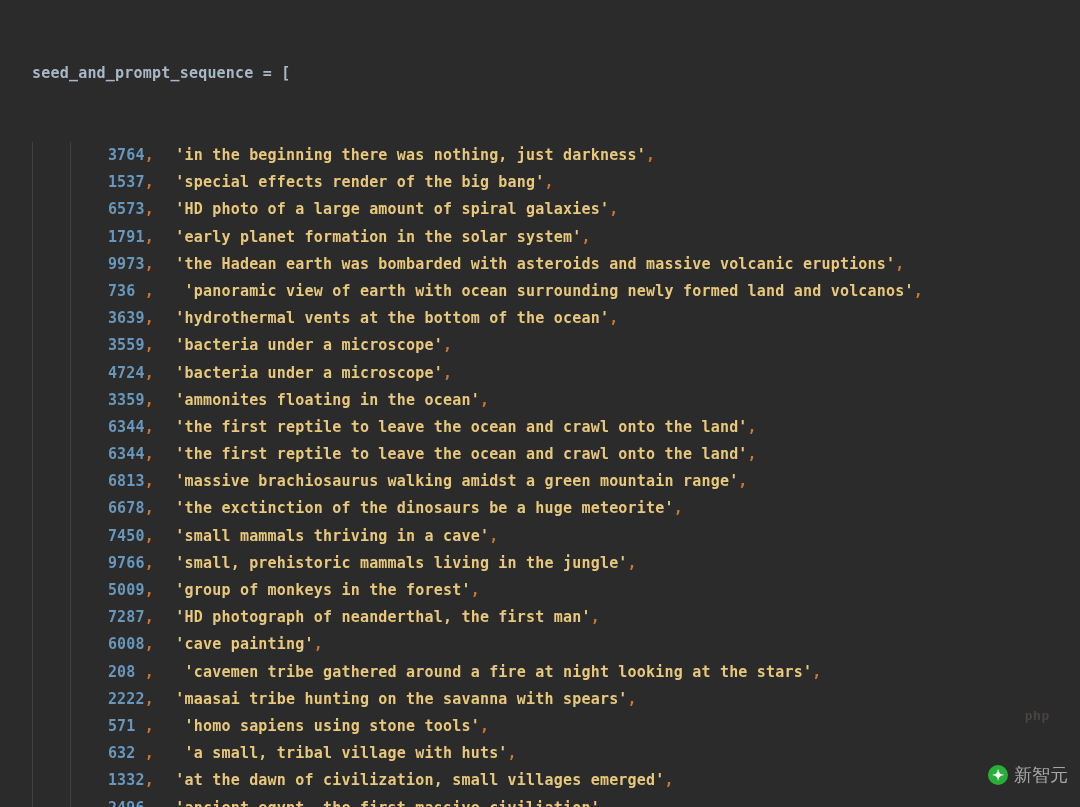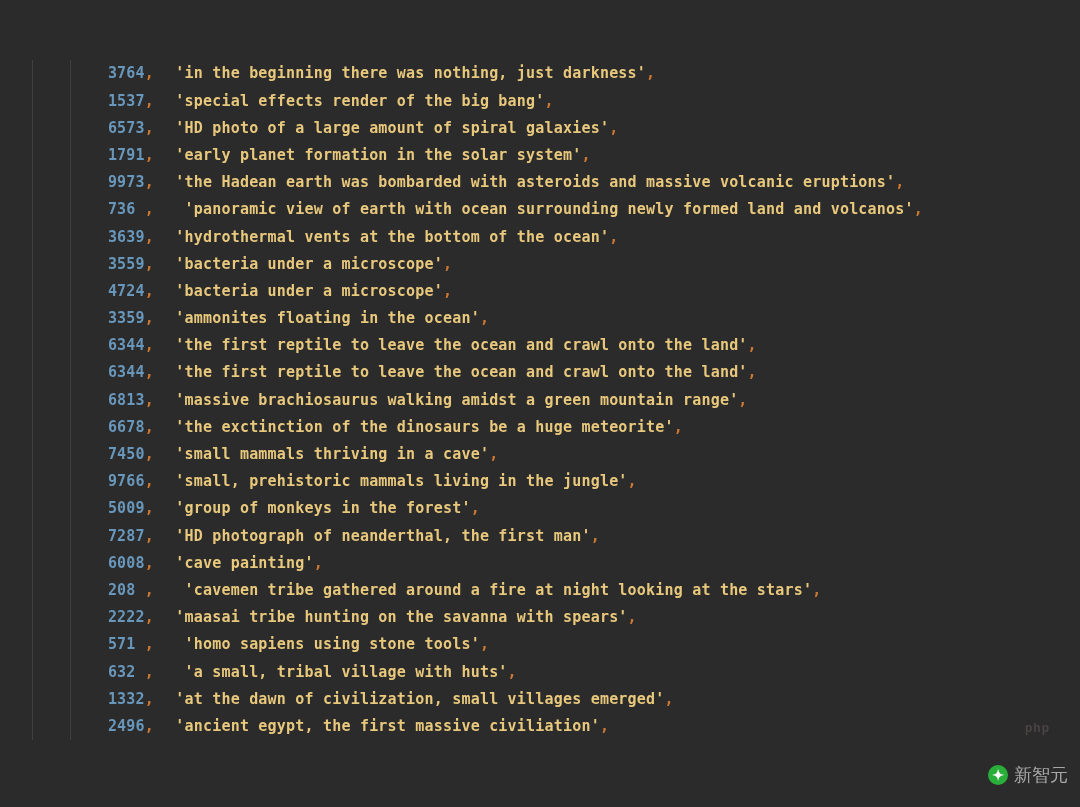--- a/index.html
+++ b/index.html
@@ -63,33 +63,34 @@
     background: #2aae3a;
     border-radius: 50%;
     display: flex; align-items: center; justify-content: center;
     color: #fff;
     font-size: 14px;
     font-weight: bold;
   }
   .php-mark {
     position: fixed;
     right: 30px;
-    bottom: 72px;
+    bottom: 84px;
     color: rgba(200,170,170,0.2);
     font-family: sans-serif;
     font-size: 12px;
     font-weight: 700;
     letter-spacing: 1px;
     pointer-events: none;
   }
 </style>
 </head>
 <body>
 
 <div class="editor">
+  <span class="line"><span class="gutter"></span><span class="ident">seed_and_prompt_sequence</span><span class="op"> = </span><span class="bracket">[</span></span>
   <div id="lines"><span class="line"><span class="gutter"></span><span class="indent-guide" style="padding-left: 0px;">    </span><span class="indent-guide">    </span><span class="number">3764</span><span class="comma">,</span><span> </span><span class="string">'in the beginning there was nothing, just darkness'</span><span class="comma">,</span></span><span class="line"><span class="gutter"></span><span class="indent-guide" style="padding-left: 0px;">    </span><span class="indent-guide">    </span><span class="number">1537</span><span class="comma">,</span><span> </span><span class="string">'special effects render of the big bang'</span><span class="comma">,</span></span><span class="line"><span class="gutter"></span><span class="indent-guide" style="padding-left: 0px;">    </span><span class="indent-guide">    </span><span class="number">6573</span><span class="comma">,</span><span> </span><span class="string">'HD photo of a large amount of spiral galaxies'</span><span class="comma">,</span></span><span class="line"><span class="gutter"></span><span class="indent-guide" style="padding-left: 0px;">    </span><span class="indent-guide">    </span><span class="number">1791</span><span class="comma">,</span><span> </span><span class="string">'early planet formation in the solar system'</span><span class="comma">,</span></span><span class="line"><span class="gutter"></span><span class="indent-guide" style="padding-left: 0px;">    </span><span class="indent-guide">    </span><span class="number">9973</span><span class="comma">,</span><span> </span><span class="string">'the Hadean earth was bombarded with asteroids and massive volcanic eruptions'</span><span class="comma">,</span></span><span class="line"><span class="gutter"></span><span class="indent-guide" style="padding-left: 0px;">    </span><span class="indent-guide">    </span><span class="number">736 </span><span class="comma">,</span><span>  </span><span class="string">'panoramic view of earth with ocean surrounding newly formed land and volcanos'</span><span class="comma">,</span></span><span class="line"><span class="gutter"></span><span class="indent-guide" style="padding-left: 0px;">    </span><span class="indent-guide">    </span><span class="number">3639</span><span class="comma">,</span><span> </span><span class="string">'hydrothermal vents at the bottom of the ocean'</span><span class="comma">,</span></span><span class="line"><span class="gutter"></span><span class="indent-guide" style="padding-left: 0px;">    </span><span class="indent-guide">    </span><span class="number">3559</span><span class="comma">,</span><span> </span><span class="string">'bacteria under a microscope'</span><span class="comma">,</span></span><span class="line"><span class="gutter"></span><span class="indent-guide" style="padding-left: 0px;">    </span><span class="indent-guide">    </span><span class="number">4724</span><span class="comma">,</span><span> </span><span class="string">'bacteria under a microscope'</span><span class="comma">,</span></span><span class="line"><span class="gutter"></span><span class="indent-guide" style="padding-left: 0px;">    </span><span class="indent-guide">    </span><span class="number">3359</span><span class="comma">,</span><span> </span><span class="string">'ammonites floating in the ocean'</span><span class="comma">,</span></span><span class="line"><span class="gutter"></span><span class="indent-guide" style="padding-left: 0px;">    </span><span class="indent-guide">    </span><span class="number">6344</span><span class="comma">,</span><span> </span><span class="string">'the first reptile to leave the ocean and crawl onto the land'</span><span class="comma">,</span></span><span class="line"><span class="gutter"></span><span class="indent-guide" style="padding-left: 0px;">    </span><span class="indent-guide">    </span><span class="number">6344</span><span class="comma">,</span><span> </span><span class="string">'the first reptile to leave the ocean and crawl onto the land'</span><span class="comma">,</span></span><span class="line"><span class="gutter"></span><span class="indent-guide" style="padding-left: 0px;">    </span><span class="indent-guide">    </span><span class="number">6813</span><span class="comma">,</span><span> </span><span class="string">'massive brachiosaurus walking amidst a green mountain range'</span><span class="comma">,</span></span><span class="line"><span class="gutter"></span><span class="indent-guide" style="padding-left: 0px;">    </span><span class="indent-guide">    </span><span class="number">6678</span><span class="comma">,</span><span> </span><span class="string">'the exctinction of the dinosaurs be a huge meteorite'</span><span class="comma">,</span></span><span class="line"><span class="gutter"></span><span class="indent-guide" style="padding-left: 0px;">    </span><span class="indent-guide">    </span><span class="number">7450</span><span class="comma">,</span><span> </span><span class="string">'small mammals thriving in a cave'</span><span class="comma">,</span></span><span class="line"><span class="gutter"></span><span class="indent-guide" style="padding-left: 0px;">    </span><span class="indent-guide">    </span><span class="number">9766</span><span class="comma">,</span><span> </span><span class="string">'small, prehistoric mammals living in the jungle'</span><span class="comma">,</span></span><span class="line"><span class="gutter"></span><span class="indent-guide" style="padding-left: 0px;">    </span><span class="indent-guide">    </span><span class="number">5009</span><span class="comma">,</span><span> </span><span class="string">'group of monkeys in the forest'</span><span class="comma">,</span></span><span class="line"><span class="gutter"></span><span class="indent-guide" style="padding-left: 0px;">    </span><span class="indent-guide">    </span><span class="number">7287</span><span class="comma">,</span><span> </span><span class="string">'HD photograph of neanderthal, the first man'</span><span class="comma">,</span></span><span class="line"><span class="gutter"></span><span class="indent-guide" style="padding-left: 0px;">    </span><span class="indent-guide">    </span><span class="number">6008</span><span class="comma">,</span><span> </span><span class="string">'cave painting'</span><span class="comma">,</span></span><span class="line"><span class="gutter"></span><span class="indent-guide" style="padding-left: 0px;">    </span><span class="indent-guide">    </span><span class="number">208 </span><span class="comma">,</span><span>  </span><span class="string">'cavemen tribe gathered around a fire at night looking at the stars'</span><span class="comma">,</span></span><span class="line"><span class="gutter"></span><span class="indent-guide" style="padding-left: 0px;">    </span><span class="indent-guide">    </span><span class="number">2222</span><span class="comma">,</span><span> </span><span class="string">'maasai tribe hunting on the savanna with spears'</span><span class="comma">,</span></span><span class="line"><span class="gutter"></span><span class="indent-guide" style="padding-left: 0px;">    </span><span class="indent-guide">    </span><span class="number">571 </span><span class="comma">,</span><span>  </span><span class="string">'homo sapiens using stone tools'</span><span class="comma">,</span></span><span class="line"><span class="gutter"></span><span class="indent-guide" style="padding-left: 0px;">    </span><span class="indent-guide">    </span><span class="number">632 </span><span class="comma">,</span><span>  </span><span class="string">'a small, tribal village with huts'</span><span class="comma">,</span></span><span class="line"><span class="gutter"></span><span class="indent-guide" style="padding-left: 0px;">    </span><span class="indent-guide">    </span><span class="number">1332</span><span class="comma">,</span><span> </span><span class="string">'at the dawn of civilization, small villages emerged'</span><span class="comma">,</span></span><span class="line"><span class="gutter"></span><span class="indent-guide" style="padding-left: 0px;">    </span><span class="indent-guide">    </span><span class="number">2496</span><span class="comma">,</span><span> </span><span class="string">'ancient egypt, the first massive civiliation'</span><span class="comma">,</span></span></div>
 </div>
 
 <div class="php-mark">php</div>
 <div class="watermark">
   <span class="wm-icon">✦</span>
   <span>新智元</span>
 </div>
 
 </body></html>

